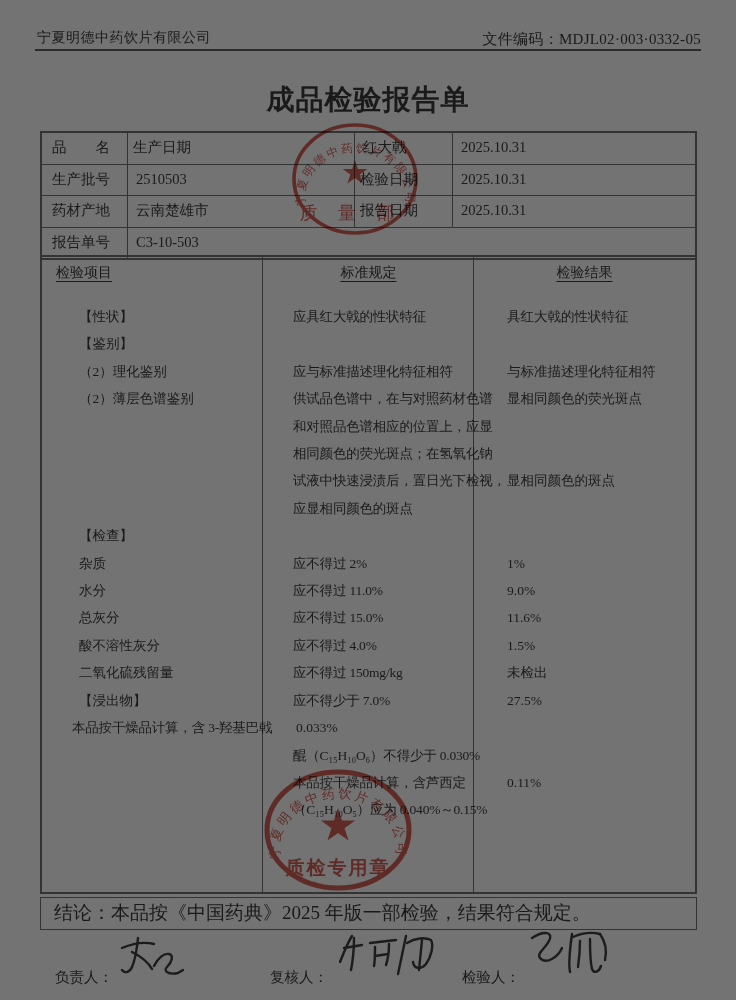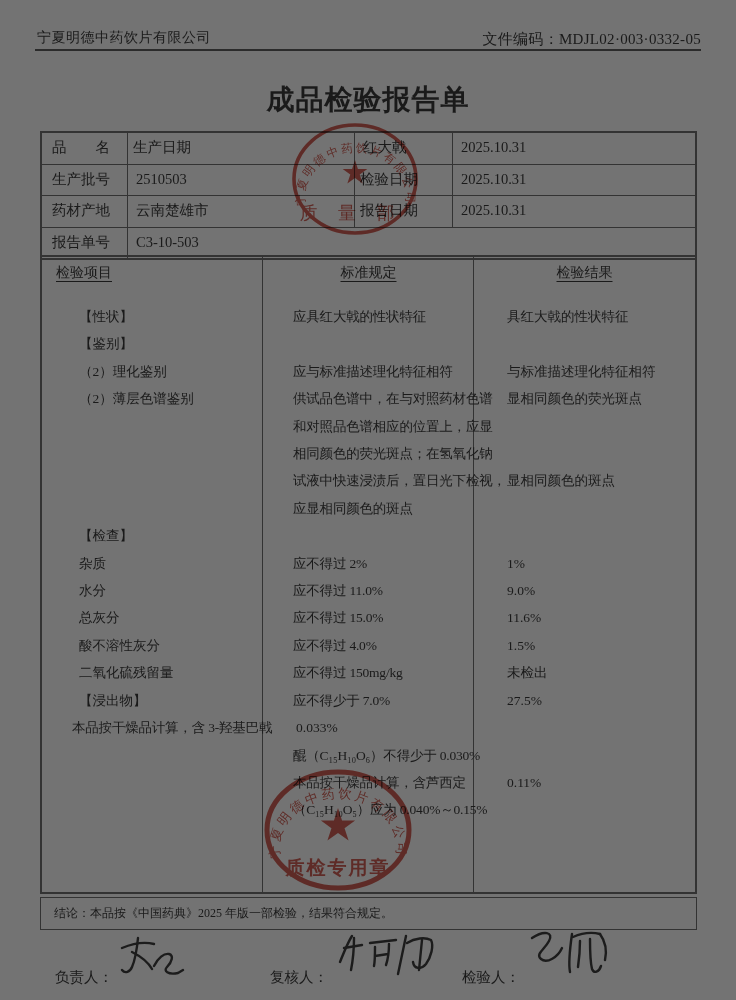--- a/index.html
+++ b/index.html
@@ -39,21 +39,21 @@
   .mh.h2{left:432px;width:221px;text-align:center;}
   .tbody{position:absolute;left:0;top:46px;width:100%;padding-left:23px;}
   .tline{display:grid;grid-template-columns:221px 211px 221px;height:27.42px;
          line-height:27.42px;}
   .tcell{white-space:nowrap;overflow:visible;font-size:13.5px;}
   .tcell.c0{padding-left:14px;}
   .tcell.c1{padding-left:7px;letter-spacing:-.2px;}
   .tcell.c2{padding-left:10px;}
   
   .concl{position:absolute;left:40px;top:897px;width:657px;height:33px;
-         border:1.5px solid #333;box-sizing:border-box;font-size:12px;
+         border:1.5px solid #333;box-sizing:border-box;font-size:19px;
          line-height:30px;padding-left:13px;white-space:nowrap;}
   
   .sig-label{position:absolute;top:968px;font-size:14.5px;}
   .lab1{left:55px;}.lab2{left:270px;}.lab3{left:462px;}
   .sig{position:absolute;}
   .sig path{stroke:#1c1c1c;stroke-width:2.4;fill:none;
             stroke-linecap:round;stroke-linejoin:round;}
   .s1{left:108px;top:932px;}
   .s2{left:330px;top:928px;}
   .s3{left:520px;top:924px;}

